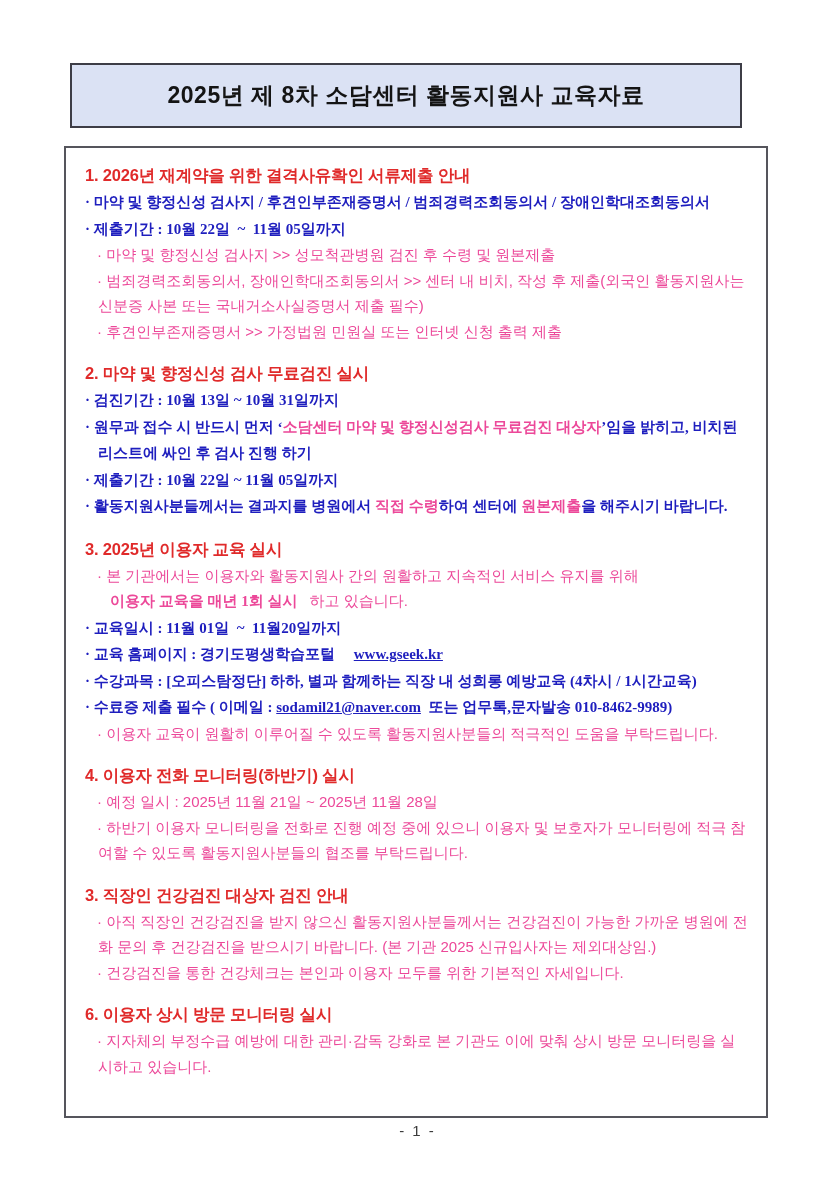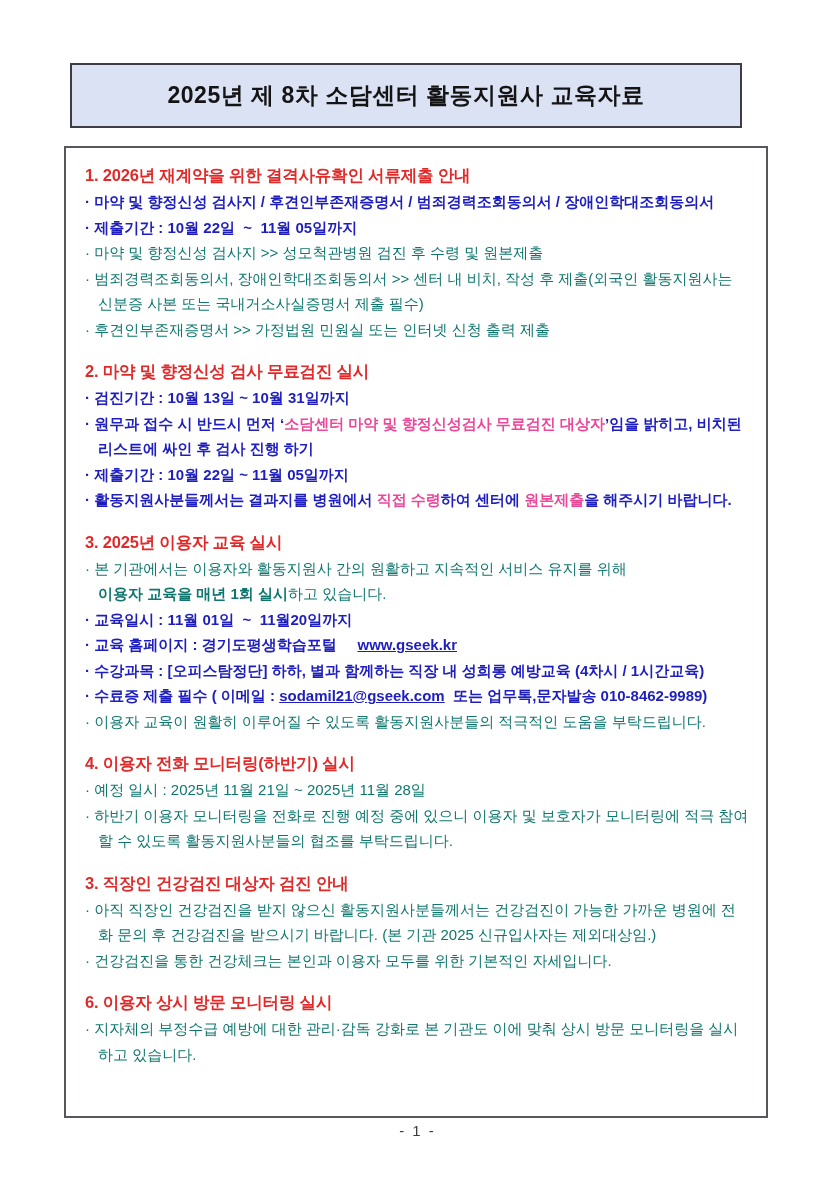--- a/index.html
+++ b/index.html
@@ -24,24 +24,24 @@
   .heading{
     color:#e02a2a;font-weight:bold;font-size:16.5px;line-height:26px;
     letter-spacing:-0.2px;margin-bottom:1px;
   }
   .line{
     font-size:15px;line-height:25.5px;color:#303030;
     padding-left:13px;text-indent:-13px;
     white-space:pre-wrap;word-break:break-all;
   }
   .line.cont{text-indent:0;}
-  .black{color:#0f766e;}
+  .black{color:#ec4899;margin-left:12px;}
   .blue{color:#1e1ebe;}
   .red{color:#ec4899;}
-  .b{font-weight:bold;}
+  .b{font-weight:bold;font-family:Liberation Serif, serif;}
   a.u{text-decoration:underline;cursor:pointer;}
   .footer{
     position:absolute;left:0;right:0;top:1122px;text-align:center;
     font-size:15px;color:#3c3c3c;letter-spacing:2px;
   }
 </style>
 </head>
 <body>
 
 <div class="title-box">
@@ -64,21 +64,21 @@
       <div class="line"><span class="blue b">· 제출기간 : 10월 22일 ~ 11월 05일까지</span></div>
       <div class="line"><span class="blue b">· 활동지원사분들께서는 결과지를 병원에서 </span><span class="red b">직접 수령</span><span class="blue b">하여 센터에 </span><span class="red b">원본제출</span><span class="blue b">을 해주시기 바랍니다.</span></div>
     </div>
     <div class="section">
       <div class="heading">3. 2025년 이용자 교육 실시</div>
       <div class="line"><span class="black">· 본 기관에서는 이용자와 활동지원사 간의 원활하고 지속적인 서비스 유지를 위해</span></div>
       <div class="line cont"><span class="black b">이용자 교육을 매년 1회 실시</span><span class="black">하고 있습니다.</span></div>
       <div class="line"><span class="blue b">· 교육일시 : 11월 01일  ~  11월20일까지</span></div>
       <div class="line"><span class="blue b">· 교육 홈페이지 : 경기도평생학습포털     </span><a class="blue b u">www.gseek.kr</a></div>
       <div class="line"><span class="blue b">· 수강과목 : [오피스탐정단] 하하, 별과 함께하는 직장 내 성희롱 예방교육 (4차시 / 1시간교육)</span></div>
-      <div class="line"><span class="blue b">· 수료증 제출 필수 ( 이메일 : </span><a class="blue b u">sodamil21@gseek.com</a><span class="blue b">  또는 업무톡,문자발송 010-8462-9989)</span></div>
+      <div class="line"><span class="blue b">· 수료증 제출 필수 ( 이메일 : </span><a class="blue b u">sodamil21@naver.com</a><span class="blue b">  또는 업무톡,문자발송 010-8462-9989)</span></div>
       <div class="line"><span class="black">· 이용자 교육이 원활히 이루어질 수 있도록 활동지원사분들의 적극적인 도움을 부탁드립니다.</span></div>
     </div>
     <div class="section">
       <div class="heading">4. 이용자 전화 모니터링(하반기) 실시</div>
       <div class="line"><span class="black">· 예정 일시 : 2025년 11월 21일 ~ 2025년 11월 28일</span></div>
       <div class="line"><span class="black">· 하반기 이용자 모니터링을 전화로 진행 예정 중에 있으니 이용자 및 보호자가 모니터링에 적극 참여할 수 있도록 활동지원사분들의 협조를 부탁드립니다.</span></div>
     </div>
     <div class="section">
       <div class="heading">3. 직장인 건강검진 대상자 검진 안내</div>
       <div class="line"><span class="black">· 아직 직장인 건강검진을 받지 않으신 활동지원사분들께서는 건강검진이 가능한 가까운 병원에 전화 문의 후 건강검진을 받으시기 바랍니다. (본 기관 2025 신규입사자는 제외대상임.)</span></div>

